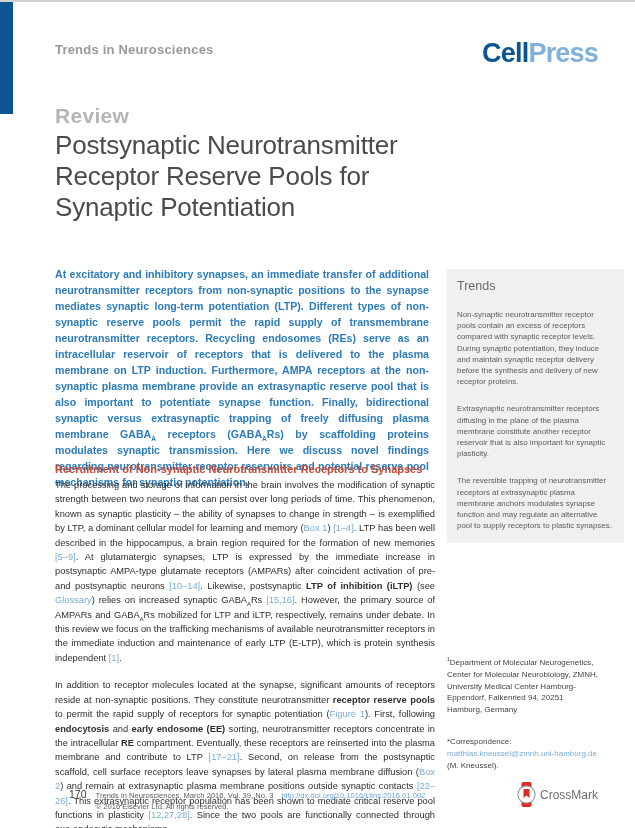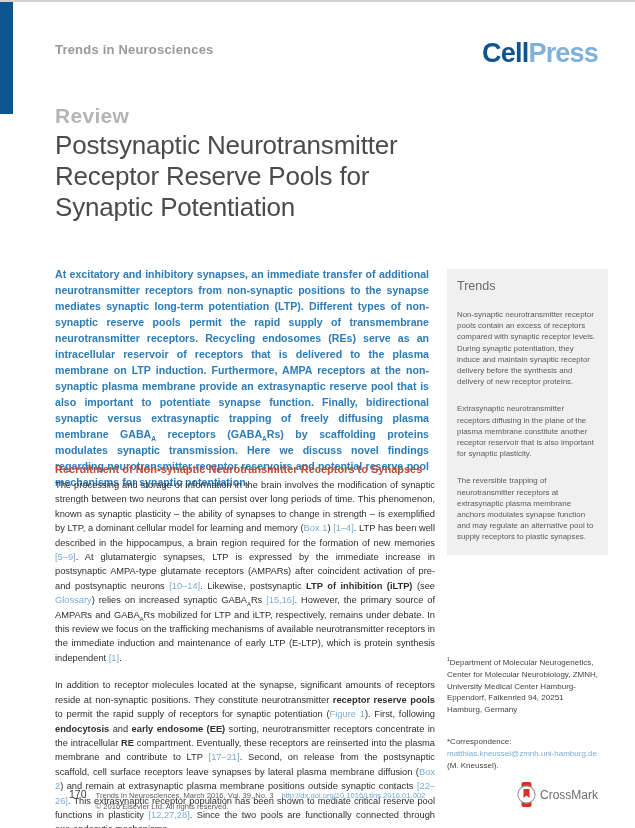--- a/index.html
+++ b/index.html
@@ -10,21 +10,21 @@
   }
   .accent-bar{position:absolute;left:0;top:0;width:13px;height:112px;background:#0d5590;}
   .journal-name{position:absolute;left:55px;top:40px;font-size:13px;font-weight:bold;color:#97999b;letter-spacing:.2px;}
   .logo{position:absolute;right:37px;top:38px;font-size:27px;font-weight:bold;letter-spacing:-.8px;line-height:1;}
   .logo-cell{color:#0d5590;}
   .logo-press{color:#7fb1da;}
   .kicker{position:absolute;left:55px;top:102px;font-size:21px;font-weight:bold;color:#b3b5b7;letter-spacing:.3px;}
   .page-title{position:absolute;left:55px;top:128px;width:398px;font-size:26px;line-height:31px;font-weight:400;color:#4a4b4d;letter-spacing:-.2px;}
   .authors{position:absolute;left:55px;top:233px;font-size:11.5px;color:#3c3d3f;}
   .abstract{position:absolute;left:55px;top:264px;width:374px;font-size:10.6px;line-height:16px;font-weight:bold;color:#2d7cb8;text-align:justify;}
-  .trends-box{position:absolute;left:447px;top:267px;width:161px;background:#f0f0f1;padding:10px 10px 12px;box-sizing:border-box;}
+  .trends-box{position:absolute;left:447px;top:267px;width:177px;background:#f0f0f1;padding:10px 10px 12px;box-sizing:border-box;}
   .trends-heading{font-size:12.5px;font-weight:400;color:#68696c;margin:0 0 8px 0;}
   .trends-box p{font-size:7.9px;line-height:11.2px;color:#5a5b5e;margin:16px 0 10px 0;}
   .trends-box p:last-child{margin-bottom:0;}
   .section-heading{position:absolute;left:55px;top:461px;font-size:11px;font-weight:bold;color:#c44b35;text-align:center;}
   .body-col{position:absolute;left:55px;top:476px;width:380px;font-size:9.3px;line-height:14.4px;color:#2e2e30;text-align:justify;}
   .body-col p{margin:0 0 13px 0;}
   .seg-b{font-weight:bold;}
   .seg-link{color:#7aadd6;}
   sub.seg-sub{font-size:.62em;line-height:0;}
   sup.seg-sup{font-size:.62em;line-height:0;}

